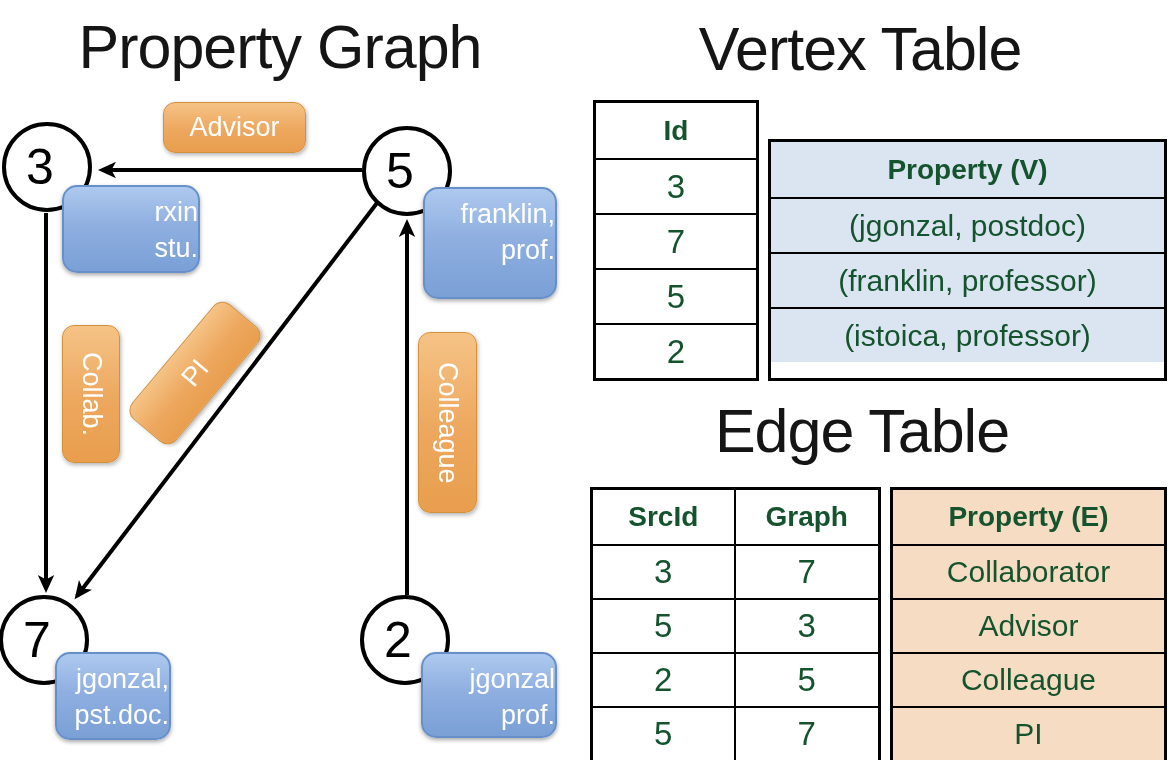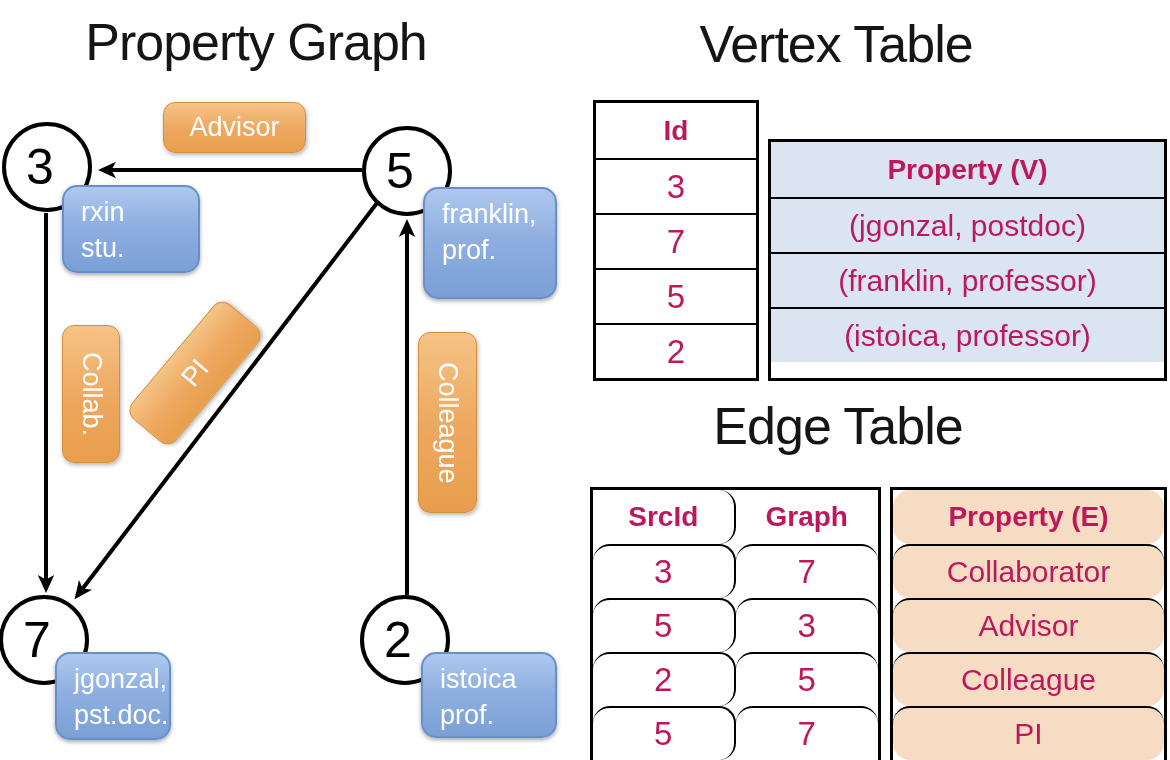--- a/index.html
+++ b/index.html
@@ -3,21 +3,21 @@
 <meta charset="utf-8">
 <style>
   html,body{margin:0;padding:0;background:#fff;}
   .canvas{
     position:relative;width:1170px;height:760px;background:#fff;overflow:hidden;
     font-family:"Liberation Sans", sans-serif;color:#111;
   }
   
   .big-title{
     position:absolute;transform:translateX(-50%);white-space:nowrap;
-    font-size:52px;font-weight:400;color:#151515;letter-spacing:-1px;
+    font-size:61px;font-weight:400;color:#151515;letter-spacing:-1px;margin-left:24px;
   }
   #title-graph{left:256px;top:12px;}
   #title-vertex{left:836px;top:14px;}
   #title-edge{left:838px;top:396px;text-align:center;}
 
   
   svg.edges{position:absolute;left:0;top:0;z-index:1;}
 
   
   .node{
@@ -31,20 +31,21 @@
   #node-7{left:-1px;top:595px;}
   #node-2{left:360px;top:595px;}
 
   
   .vlabel{
     position:absolute;z-index:4;box-sizing:border-box;border-radius:15px;
     background:linear-gradient(180deg,#aec9ef 0%,#8fafe0 45%,#7aa0d6 100%);
     border:2px solid #6790cb;color:#fff;
     padding:7px 0 0 17px;font-size:27px;line-height:36px;
     box-shadow:0 2px 4px rgba(0,0,0,.35);
+    text-align:right;
   }
   #label-rxin{left:62px;top:185px;width:138px;height:88px;}
   #label-franklin{left:423px;top:187px;width:134px;height:112px;}
   #label-jgonzal{left:55px;top:652px;width:116px;height:88px;}
   #label-istoica{left:421px;top:652px;width:136px;height:86px;}
 
   
   .elabel{
     position:absolute;z-index:3;box-sizing:border-box;border-radius:12px;
     background:linear-gradient(180deg,#f5c386 0%,#eda75e 55%,#e89e4d 100%);
@@ -57,24 +58,24 @@
   #elabel-colleague{left:418px;top:332px;width:59px;height:181px;writing-mode:vertical-rl;}
   #elabel-pi{left:120px;top:344px;width:150px;height:58px;transform:rotate(-50deg);}
 
   
   .tbl{position:absolute;display:flex;gap:9px;z-index:1;}
   #vertex-table{left:593px;top:100px;}
   #edge-table{left:590px;top:487px;}
   .tcol{border:3px solid #000;background:#fff;box-sizing:border-box;}
   .cell{
     display:flex;align-items:center;justify-content:center;box-sizing:border-box;
-    font-size:30px;color:#be185d;
+    font-size:30px;color:#14532d;
   }
   #vertex-table .cell{height:55px;}
-  #edge-table .cell{height:54px;border-radius:17px;}
+  #edge-table .cell{height:54px;}
   .hdr{font-weight:bold;font-size:28px;}
   .num{font-size:33px;}
   .bt{border-top:2px solid #000;}
   .br{border-right:2px solid #000;}
   .bluefill{background:#dbe5f2;}
   .tanfill{background:#f6dcc2;}
   #vt-id{width:166px;}
   #vt-prop{width:399px;margin-top:39px;}
   #et-srcdst{width:291px;display:grid;grid-template-columns:1fr 1fr;}
   #et-prop{width:277px;}
@@ -116,21 +117,21 @@
   </div>
   <div class="vlabel" id="label-franklin">
     <div>franklin,</div>
     <div>prof.</div>
   </div>
   <div class="vlabel" id="label-jgonzal">
     <div>jgonzal,</div>
     <div>pst.doc.</div>
   </div>
   <div class="vlabel" id="label-istoica">
-    <div>istoica</div>
+    <div>jgonzal</div>
     <div>prof.</div>
   </div>
 
   <div class="tbl" id="vertex-table">
     <div class="tcol" id="vt-id">
       <div class="cell hdr">Id</div>
       <div class="cell num bt">3</div>
       <div class="cell num bt">7</div>
       <div class="cell num bt">5</div>
       <div class="cell num bt">2</div>

